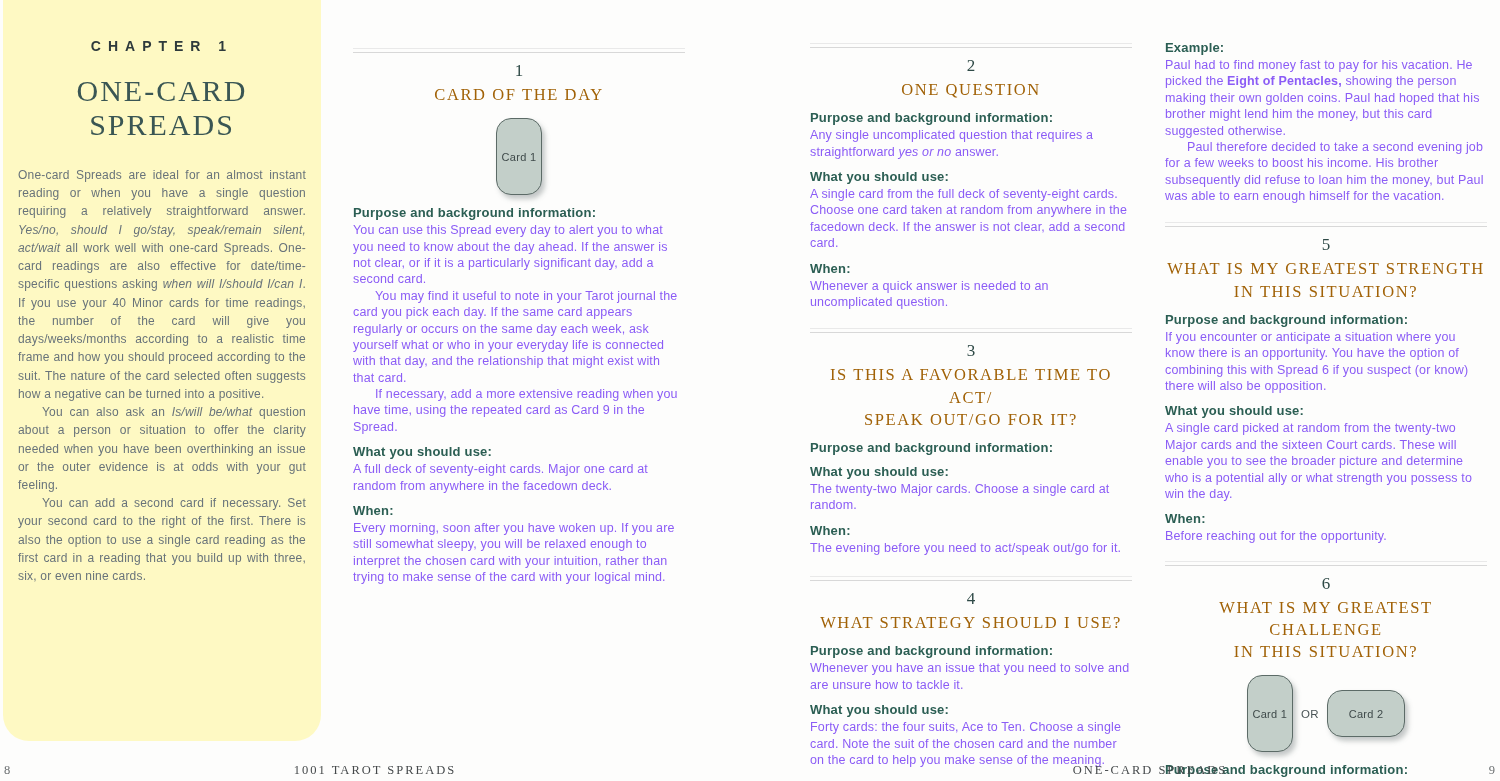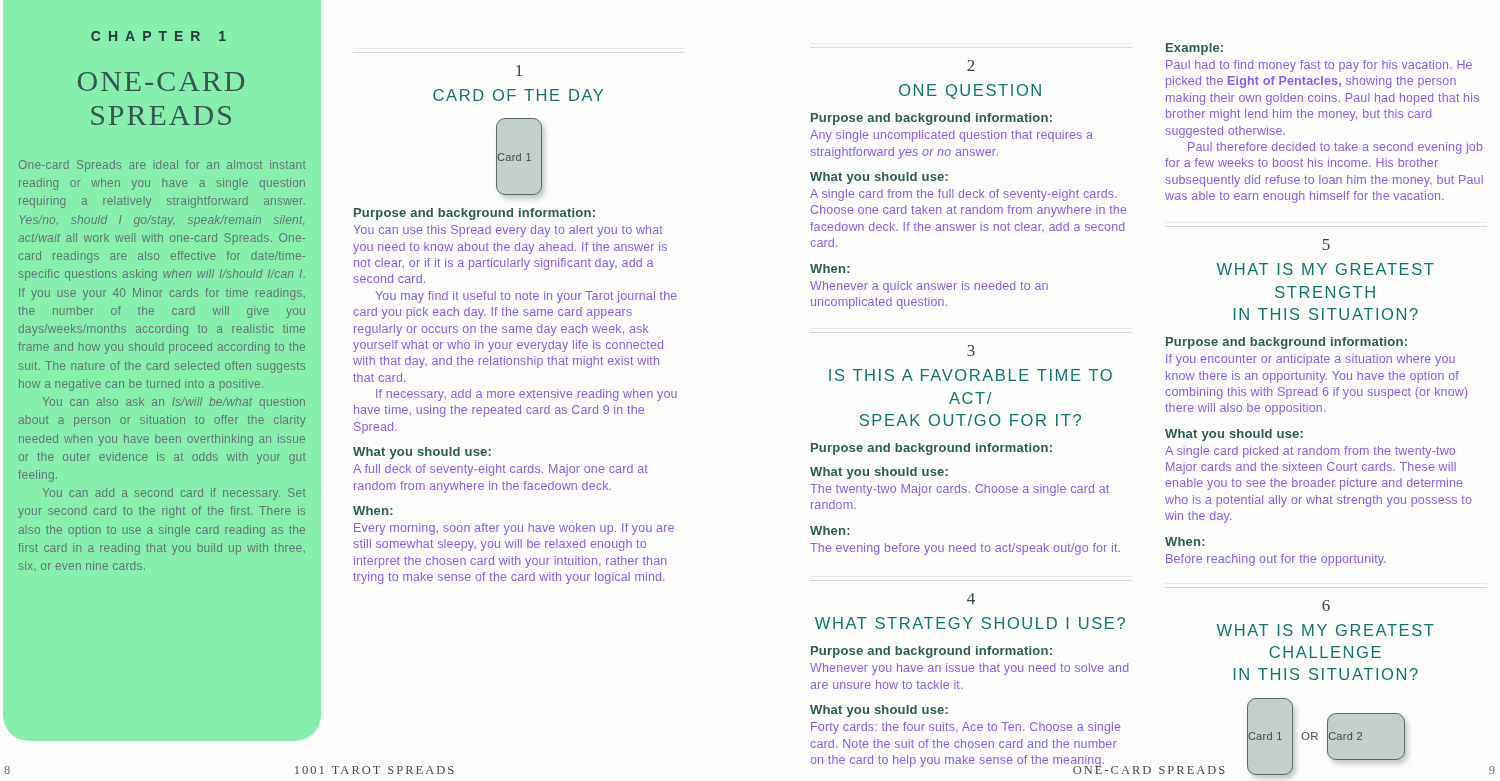--- a/index.html
+++ b/index.html
@@ -8,23 +8,23 @@
     position:relative;
     background:#fdfdfc;
     font-family:"Liberation Sans", sans-serif;
     overflow:hidden;
   }
 
   
   .chapter-panel {
     position:absolute; left:3px; top:0;
     width:318px; height:741px;
-    background:#86efac;
+    background:#fef9c3;
     border-radius:0 0 26px 26px;
-    padding:28px 15px 0 15px;
+    padding:38px 15px 0 15px;
   }
   .kicker {
     text-align:center;
     font-size:14px; font-weight:bold;
     letter-spacing:7px;
     color:#2e3a3c;
   }
   .chapter-title {
     margin-top:20px;
     text-align:center;
@@ -57,26 +57,26 @@
     margin:10px 0 8px 0;
   }
 
   .spread-head { text-align:center; margin:6px 0 8px 0; }
   .spread-num {
     font-family:"Liberation Serif", serif;
     font-size:17px;
     color:#2f4a47;
   }
   .spread-title {
-    font-family:Liberation Sans, sans-serif;
+    font-family:Liberation Serif, serif;
     font-weight:normal;
     font-size:16.5px;
     letter-spacing:1.6px;
     line-height:1.35;
-    color:#0f766e;
+    color:#a16207;
     margin-top:3px;
   }
 
   .label {
     font-weight:bold;
     font-size:13px;
     letter-spacing:0.2px;
     color:#2b5e53;
     margin:9px 0 2px 0;
   }
@@ -90,23 +90,23 @@
 
   
   .card-diagram {
     display:flex; align-items:center; justify-content:center;
     gap:8px;
     margin:12px 0 10px 0;
   }
   .tarot-card {
     background:#c3cfc9;
     border:1.5px solid #5c6b67;
-    border-radius:9px;
+    border-radius:15px;
     box-shadow:3px 4px 5px rgba(90,100,100,0.35);
-    display:flex; align-items:center; justify-content:flex-start;
+    display:flex; align-items:center; justify-content:center;
     font-size:11px;
     color:#3f4a4a;
     letter-spacing:0.3px;
   }
   .tarot-card.portrait  { width:46px; height:77px; }
   .tarot-card.landscape { width:78px; height:47px; }
   .or-label {
     font-size:11.5px;
     color:#4a5456;
     letter-spacing:0.5px;

